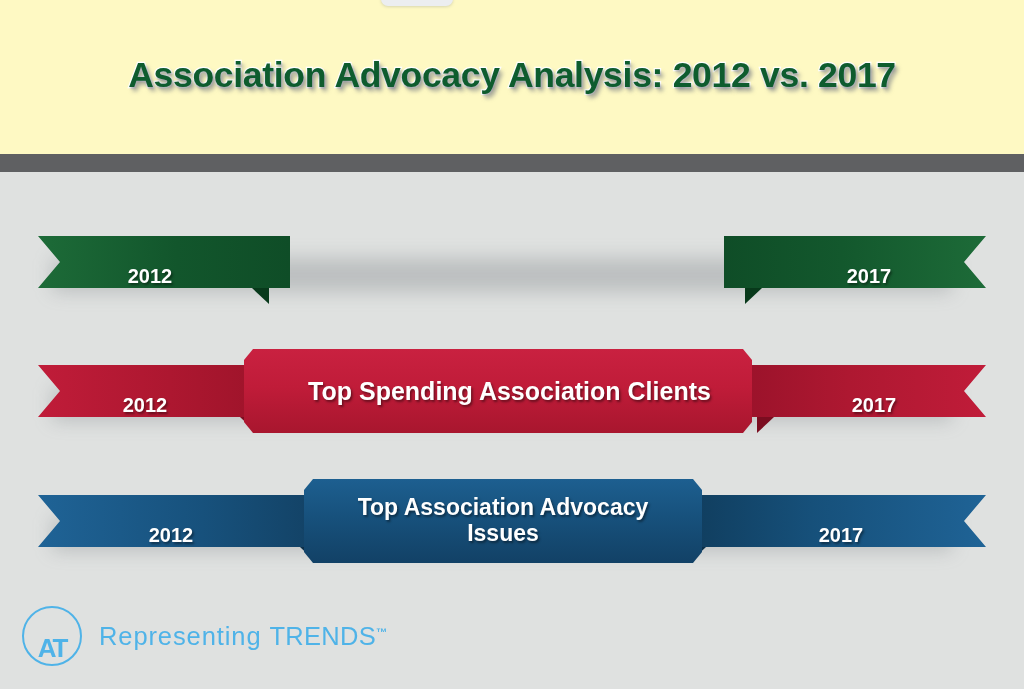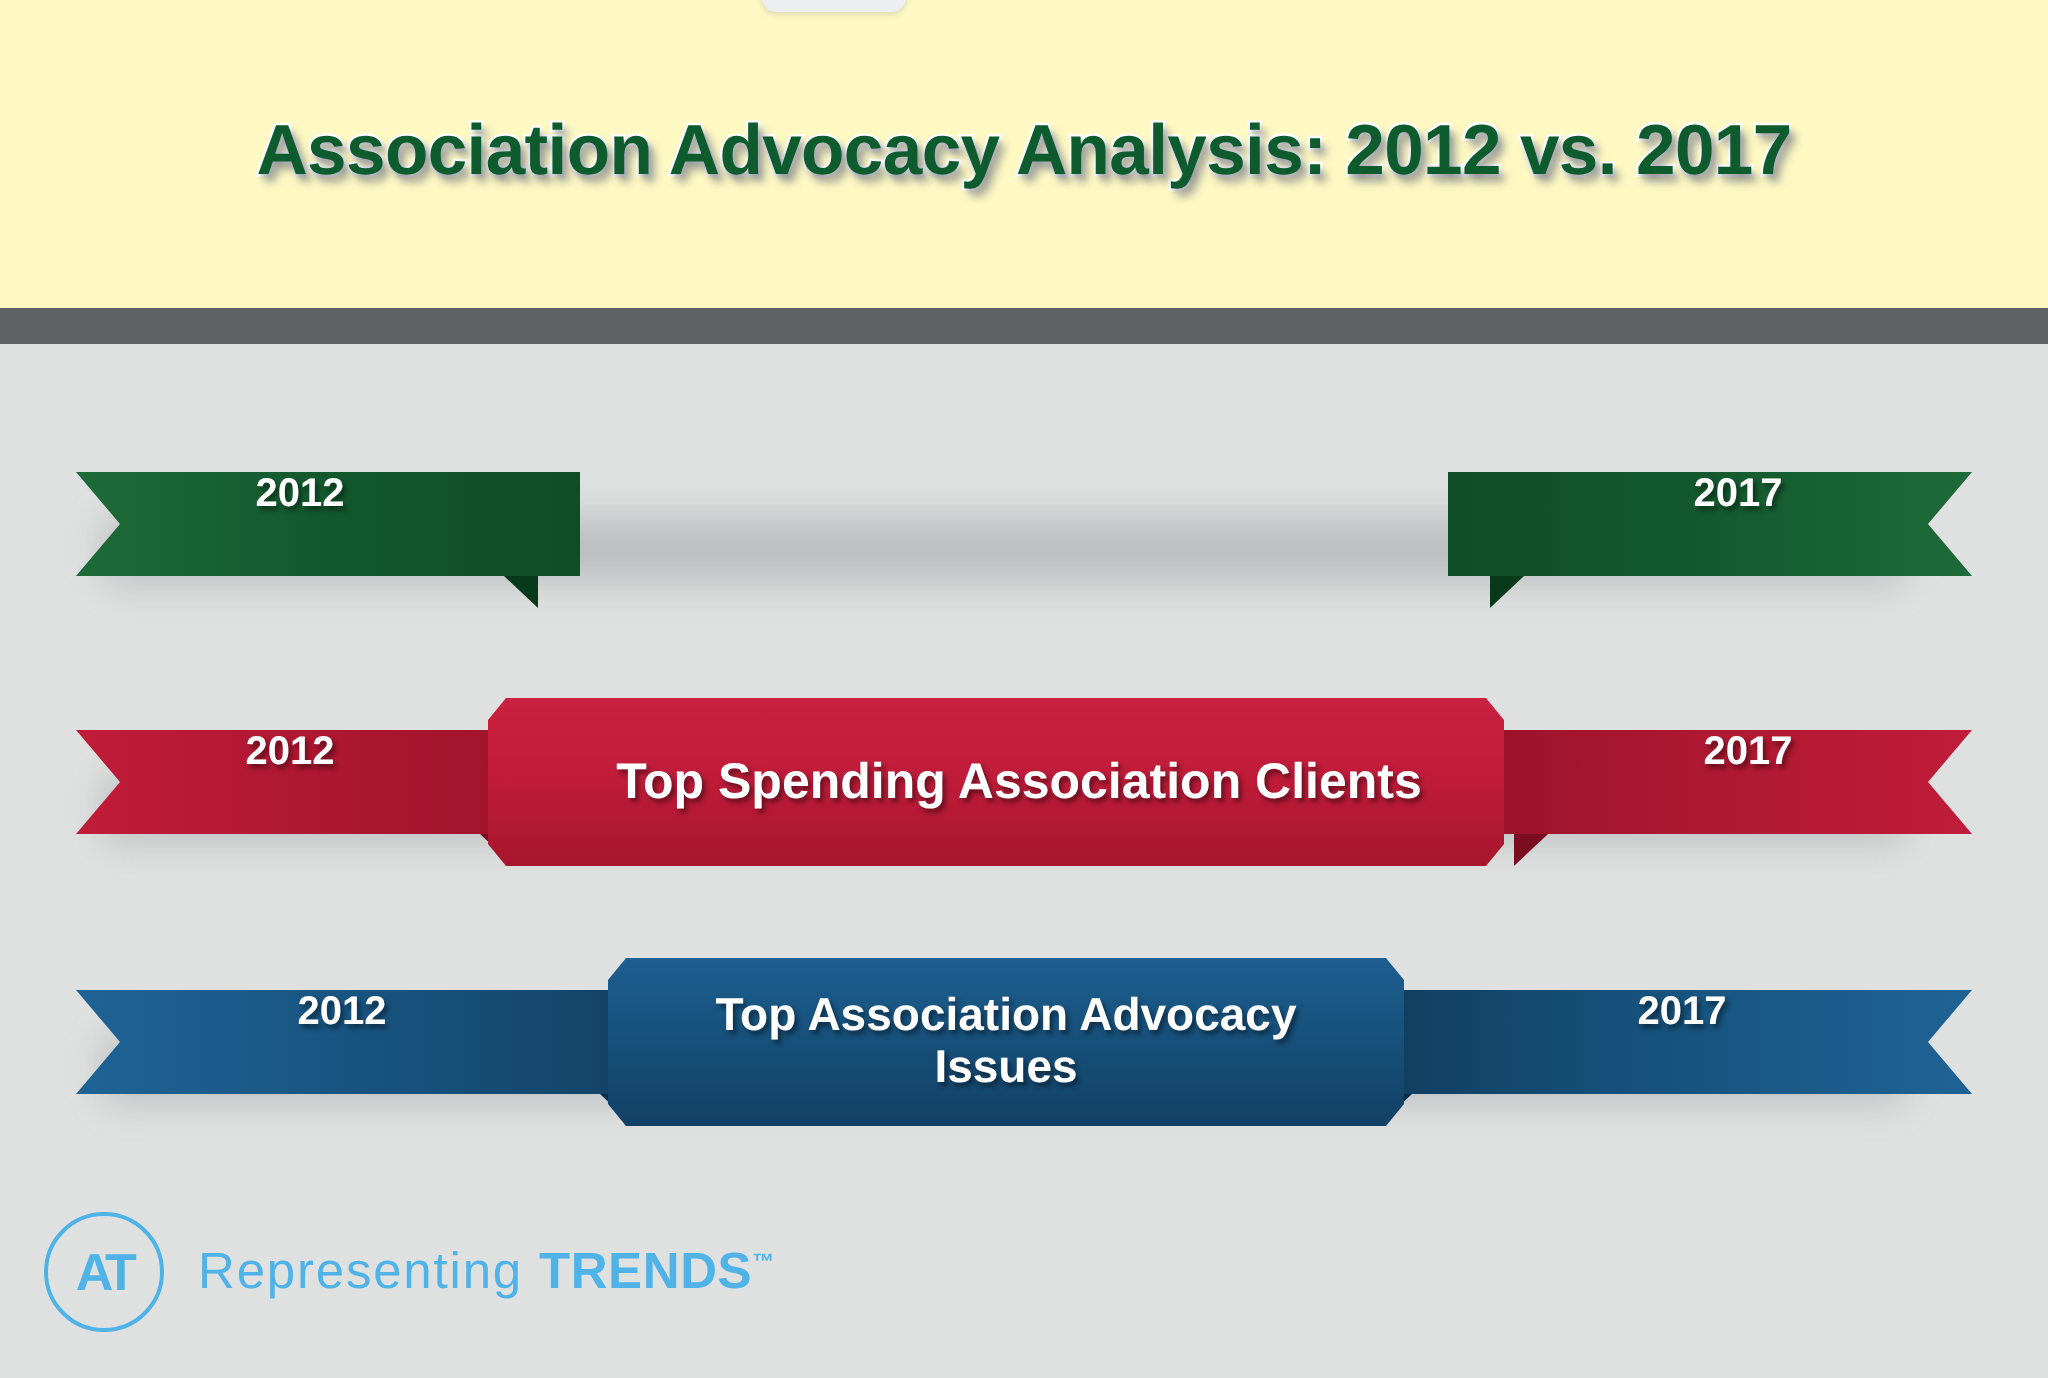--- a/index.html
+++ b/index.html
@@ -123,21 +123,21 @@
     width: 17px;
     height: 16px;
     z-index: 2;
   }
 
   .year {
     position: absolute;
     top: 26px;
     height: 52px;
     display: flex;
-    align-items: flex-start;
+    align-items: flex-end;
     justify-content: center;
     color: #ffffff;
     font-weight: bold;
     font-size: 20px;
     text-shadow: 1.5px 2px 2.5px rgba(0,0,0,0.45);
     z-index: 4;
   }
 
   
   .logo {
@@ -146,38 +146,38 @@
     top: 606px;
     display: flex;
     align-items: center;
     gap: 17px;
   }
   .logo-mark {
     width: 60px; height: 60px;
     border-radius: 50%;
     border: 2.2px solid #4fb3e8;
     display: flex;
-    align-items: center;
+    align-items: flex-end;
     justify-content: center;
   }
   .logo-mark-text {
     font-size: 26px;
     font-weight: bold;
     color: #4fb3e8;
     letter-spacing: -2.2px;
   }
   .logo-word {
     font-size: 25.5px;
     color: #4fb3e8;
     letter-spacing: 0.9px;
     white-space: nowrap;
     position: relative;
   }
   .logo-word .lw-light { font-weight: normal; }
-  .logo-word .lw-bold  { font-weight: bold; letter-spacing: 0.3px; }
+  .logo-word .lw-bold  { font-weight: normal; letter-spacing: 0.3px; }
   .logo-tm {
     font-size: 11px;
     vertical-align: super;
     font-weight: bold;
     letter-spacing: 0;
   }
 </style>
 </head>
 <body>
 

